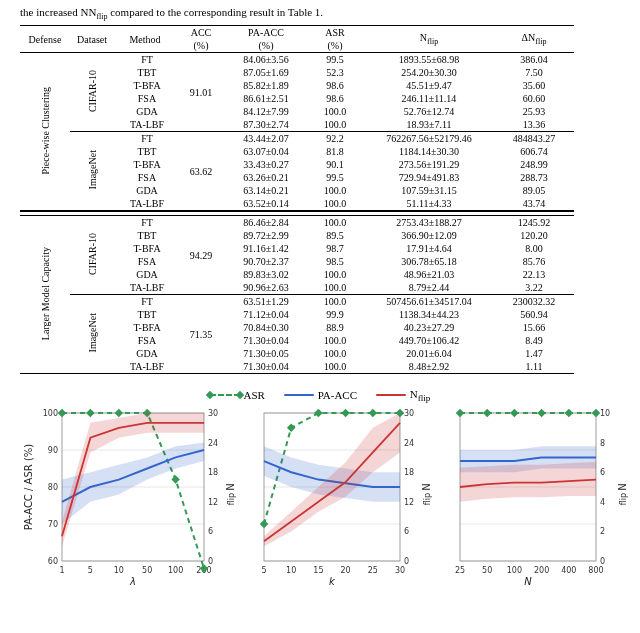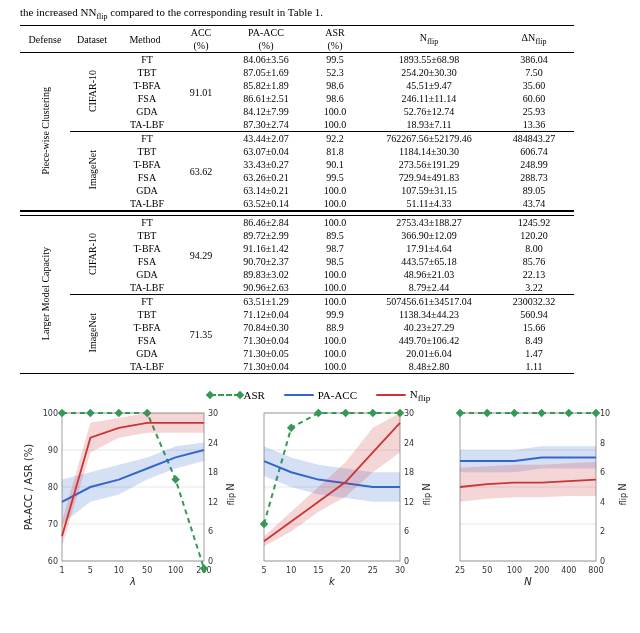--- a/index.html
+++ b/index.html
@@ -246,21 +246,21 @@
           <td class="method-col">T-BFA</td>
           <td><span class="b">91.16</span><span class="b sm">±1.42</span></td>
           <td><span class="">98.7</span></td>
           <td><span class="u">17.91</span><span class="sm">±4.64</span></td>
           <td><span class="u">8.00</span></td>
         </tr>
         <tr>
           <td class="method-col">FSA</td>
           <td><span class="">90.70</span><span class="sm">±2.37</span></td>
           <td><span class="">98.5</span></td>
-          <td><span class="">443.57</span><span class="sm">±65.18</span></td>
+          <td><span class="">306.78</span><span class="sm">±65.18</span></td>
           <td><span class="">85.76</span></td>
         </tr>
         <tr>
           <td class="method-col">GDA</td>
           <td><span class="">89.83</span><span class="sm">±3.02</span></td>
           <td><span class="b">100.0</span></td>
           <td><span class="">48.96</span><span class="sm">±21.03</span></td>
           <td><span class="">22.13</span></td>
         </tr>
         <tr class="thin-bot">
@@ -304,21 +304,21 @@
           <td class="method-col">GDA</td>
           <td><span class="b">71.30</span><span class="b sm">±0.05</span></td>
           <td><span class="b">100.0</span></td>
           <td><span class="u">20.01</span><span class="sm">±6.04</span></td>
           <td><span class="u">1.47</span></td>
         </tr>
         <tr class="thick-bot">
           <td class="method-col"><span class="b">TA-LBF</span></td>
           <td><span class="b">71.30</span><span class="b sm">±0.04</span></td>
           <td><span class="b">100.0</span></td>
-          <td><span class="b">8.48</span><span class="b sm">±2.80</span></td>
+          <td><span class="b">8.48</span><span class="b sm">±2.92</span></td>
           <td><span class="b">1.11</span></td>
         </tr>
       </tbody>
 </table>
 
 <div class="charts">
   <div class="legend-row">
     <span class="leg-item">
           <span class="leg-dash"></span>
           <span>ASR</span>

